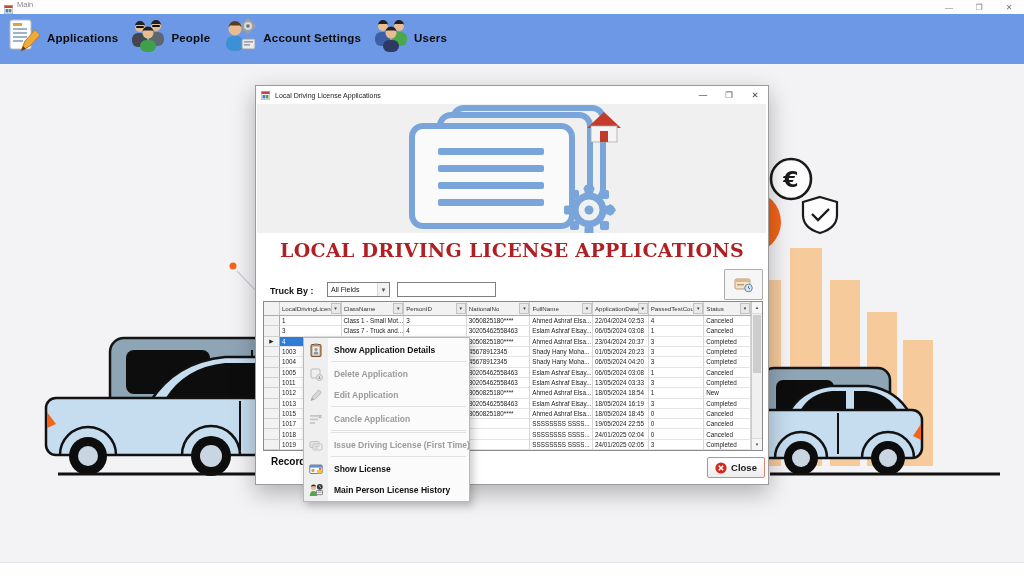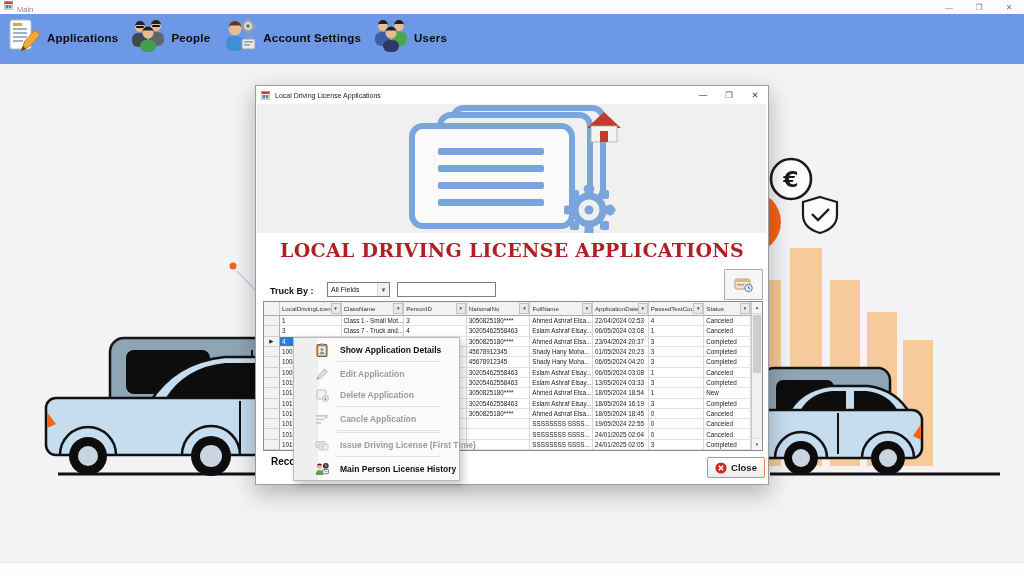--- a/index.html
+++ b/index.html
@@ -1,19 +1,19 @@
 <!DOCTYPE html>
 <html><head>
 <meta charset="utf-8">
 <style>
   html,body{margin:0;padding:0;background:#fff;font-family:"Liberation Sans",sans-serif;}
   .stage{position:relative;width:1024px;height:576px;overflow:hidden;background:#F3F3F6;}
 
   
-  .main-titlebar{position:absolute;left:0;top:0;width:1024px;height:14px;background:#FDFDFD;display:flex;align-items:flex-end;z-index:2;}
+  .main-titlebar{position:absolute;left:0;top:0;width:1024px;height:14px;background:#FDFDFD;display:flex;align-items:flex-start;z-index:2;}
   .main-titlebar .app-ico{margin-left:4px;}
   .main-title{font-size:7.5px;color:#8A8A8A;margin-left:4px;}
   .win-controls{margin-left:auto;display:flex;height:100%;}
   .win-btn{width:30px;height:100%;display:flex;align-items:center;justify-content:center;font-size:8px;color:#777;}
   .toolbar{position:absolute;left:0;top:14px;width:1024px;height:48px;background:#6D98E5;border-bottom:2px solid #6D98E5;display:flex;align-items:center;z-index:2;}
   .tb-item{display:flex;align-items:center;gap:5px;padding:16px 6px;height:100%;cursor:default;}
   .tb-item .tb-label{font-weight:bold;font-size:11.5px;color:#0B0B0B;letter-spacing:.2px;}
 
   
   .illustration{position:absolute;left:0;top:0;width:1024px;height:576px;z-index:1;pointer-events:none;}
@@ -49,21 +49,21 @@
   .g-scroll{width:10px;background:#F0F0F0;border-left:1px solid #C9C9C9;display:flex;flex-direction:column;}
   .sc-btn{height:11px;background:#F5F5F5;border-bottom:1px solid #DCDCDC;display:flex;align-items:center;justify-content:center;font-size:4.5px;color:#555;}
   .sc-btn.down{border-top:1px solid #DCDCDC;border-bottom:none;margin-top:auto;}
   .sc-thumb{height:58px;background:#CDCDCD;margin:1px;}
 
   .records-label{position:absolute;left:15px;top:370px;font-weight:bold;font-size:10px;color:#0A0A0A;}
   .close-btn{position:absolute;left:451px;top:371px;width:58px;height:21px;border:1.5px solid #E2836B;border-radius:2px;background:linear-gradient(#FEFEFE,#EDEDED);box-sizing:border-box;display:flex;align-items:center;justify-content:center;gap:4px;}
   .close-btn .close-label{font-weight:bold;font-size:9.5px;color:#1A1A1A;}
 
   
-  .context-menu{position:absolute;left:293px;top:337px;width:167px;background:linear-gradient(90deg,#EFEFEF 0,#EFEFEF 24px,#FBFBFB 24px);border:1px solid #B8B8B8;box-shadow:3px 4px 8px rgba(0,0,0,.22);z-index:4;padding:1px 16px;box-sizing:border-box;}
+  .context-menu{position:absolute;left:303px;top:337px;width:167px;background:linear-gradient(90deg,#EFEFEF 0,#EFEFEF 24px,#FBFBFB 24px);border:1px solid #B8B8B8;box-shadow:3px 4px 8px rgba(0,0,0,.22);z-index:4;padding:1px 0;box-sizing:border-box;}
   .menu-item{position:relative;height:21px;display:flex;align-items:center;padding-left:30px;font-size:8.5px;font-weight:700;color:#101010;white-space:nowrap;}
   .menu-item.disabled{color:#9B9B9B;}
   .menu-item .mi-icon{position:absolute;left:5px;top:3.5px;width:14px;height:14px;}
   .menu-item.disabled .mi-icon{filter:grayscale(1);opacity:.65;}
   .menu-sep{height:1px;background:#E1E1E1;margin:1px 3px 1px 27px;}
   .focus-rect{position:absolute;left:1px;top:0;width:128px;height:100%;border:1px solid #6FA0D5;box-sizing:border-box;pointer-events:none;}
 </style>
 </head>
 <body>
 
@@ -505,34 +505,34 @@
     <rect x="3.5" y="3.5" width="7" height="9" fill="#F2EFEA"></rect>
     <rect x="5" y="0.5" width="4" height="2.2" rx="0.5" fill="#8A8A8A"></rect>
     <circle cx="7" cy="6.5" r="1.6" fill="#8A97A6"></circle>
             <path d="M4.5,11.5 q0,-3 2.5,-3 q2.5,0 2.5,3 z" fill="#8A97A6"></path>
           </svg></span>
         <span>Show Application Details</span>
       </div>
       <div class="menu-sep"></div>
       <div class="menu-item disabled">
         <span class="mi-icon"><svg width="14" height="14" viewBox="0 0 14 14">
-    <polygon points="2,12.5 3.5,8.5 9.5,2 12.5,4.5 6.5,10.8 2,12.5" fill="#C9CED3" stroke="#8A8F94" stroke-width="0.8"></polygon>
-    <polygon points="2,12.5 3,10 4.8,11.3" fill="#6E7378"></polygon>
-          </svg></span>
-        <span>Edit Application</span>
-      </div>
-      <div class="menu-item disabled">
-        <span class="mi-icon"><svg width="14" height="14" viewBox="0 0 14 14">
     <rect x="2" y="2" width="9" height="9" rx="1" fill="#ECEEF0" stroke="#9AA0A6"></rect>
     <rect x="4" y="1" width="5" height="2" fill="#C6CBD0"></rect>
     <circle cx="10.5" cy="10.5" r="3" fill="#DDE1E5" stroke="#9AA0A6"></circle>
     <path d="M10.5,9 v3 m0,0 l-1.2,-1.2 m1.2,1.2 l1.2,-1.2" stroke="#6E7378" stroke-width="0.9" fill="none"></path>
           </svg></span>
         <span>Delete Application</span>
       </div>
+      <div class="menu-item disabled">
+        <span class="mi-icon"><svg width="14" height="14" viewBox="0 0 14 14">
+    <polygon points="2,12.5 3.5,8.5 9.5,2 12.5,4.5 6.5,10.8 2,12.5" fill="#C9CED3" stroke="#8A8F94" stroke-width="0.8"></polygon>
+    <polygon points="2,12.5 3,10 4.8,11.3" fill="#6E7378"></polygon>
+          </svg></span>
+        <span>Edit Application</span>
+      </div>
       <div class="menu-sep"></div>
       <div class="menu-item disabled">
         <span class="mi-icon"><svg width="14" height="14" viewBox="0 0 14 14">
     <rect x="1" y="3" width="8" height="1.8" fill="#AEB4BA"></rect>
             <rect x="1" y="6.5" width="8" height="1.8" fill="#AEB4BA"></rect>
     <rect x="1" y="10" width="5" height="1.8" fill="#AEB4BA"></rect>
     <path d="M9.5,3 l3,3 m0,-3 l-3,3" stroke="#9AA0A6" stroke-width="1.4"></path>
           </svg></span>
         <span>Cancle Application</span>
       </div>
@@ -541,20 +541,30 @@
       <div class="menu-item disabled">
         <span class="mi-icon"><svg width="14" height="14" viewBox="0 0 14 14">
     <rect x="1" y="3.5" width="9" height="6" rx="1" fill="#D9DCDF" stroke="#A6ABB0"></rect>
     <rect x="4" y="6" width="9" height="6" rx="1" fill="#EDEEF0" stroke="#A6ABB0"></rect>
     <rect x="5.5" y="7.5" width="5" height="1.1" fill="#A6ABB0"></rect>
             <rect x="5.5" y="9.5" width="3.5" height="1.1" fill="#A6ABB0"></rect>
           </svg></span>
         <span>Issue Driving License (First Time)</span>
       </div>
       <div class="menu-sep"></div>
+      <div class="menu-item">
+        <span class="mi-icon"><svg width="14" height="14" viewBox="0 0 14 14">
+    <rect x="0.8" y="3" width="12.4" height="8.5" rx="1" fill="#FFFFFF" stroke="#7A7F85"></rect>
+    <rect x="0.8" y="3" width="12.4" height="2.6" fill="#5B8FD6"></rect>
+    <rect x="8" y="8" width="5.2" height="3.5" fill="#F0C23F"></rect>
+    <circle cx="4" cy="8.5" r="1.7" fill="#C9A06A"></circle>
+    <path d="M10,5.8 l2,2 m0,-2 l-2,2" stroke="#CE2B1E" stroke-width="0.9"></path>
+          </svg></span>
+        <span>Show License</span>
+      </div>
       <div class="menu-item">
         <span class="mi-icon"><svg width="14" height="14" viewBox="0 0 14 14">
     <circle cx="4.5" cy="4.5" r="2.6" fill="#E9BD92"></circle>
             <path d="M1.9,4 a2.6,2.6 0 0 1 5.2,0 l-0.6,-0.8 h-4 z" fill="#3A2A18"></path>
     <path d="M0.8,13 q0,-5 3.7,-5 q3.7,0 3.7,5 z" fill="#57A64A"></path>
     <rect x="7.5" y="7.5" width="6" height="4.2" rx="0.6" fill="#EDEEF0" stroke="#888"></rect>
     <rect x="8.5" y="8.7" width="4" height="0.9" fill="#999"></rect>
     <circle cx="10.8" cy="3.8" r="2.9" fill="#34383C"></circle>
     <path d="M10.8,2.4 v1.5 l1.1,0.8" stroke="#fff" stroke-width="0.8" fill="none"></path>
           </svg></span>

